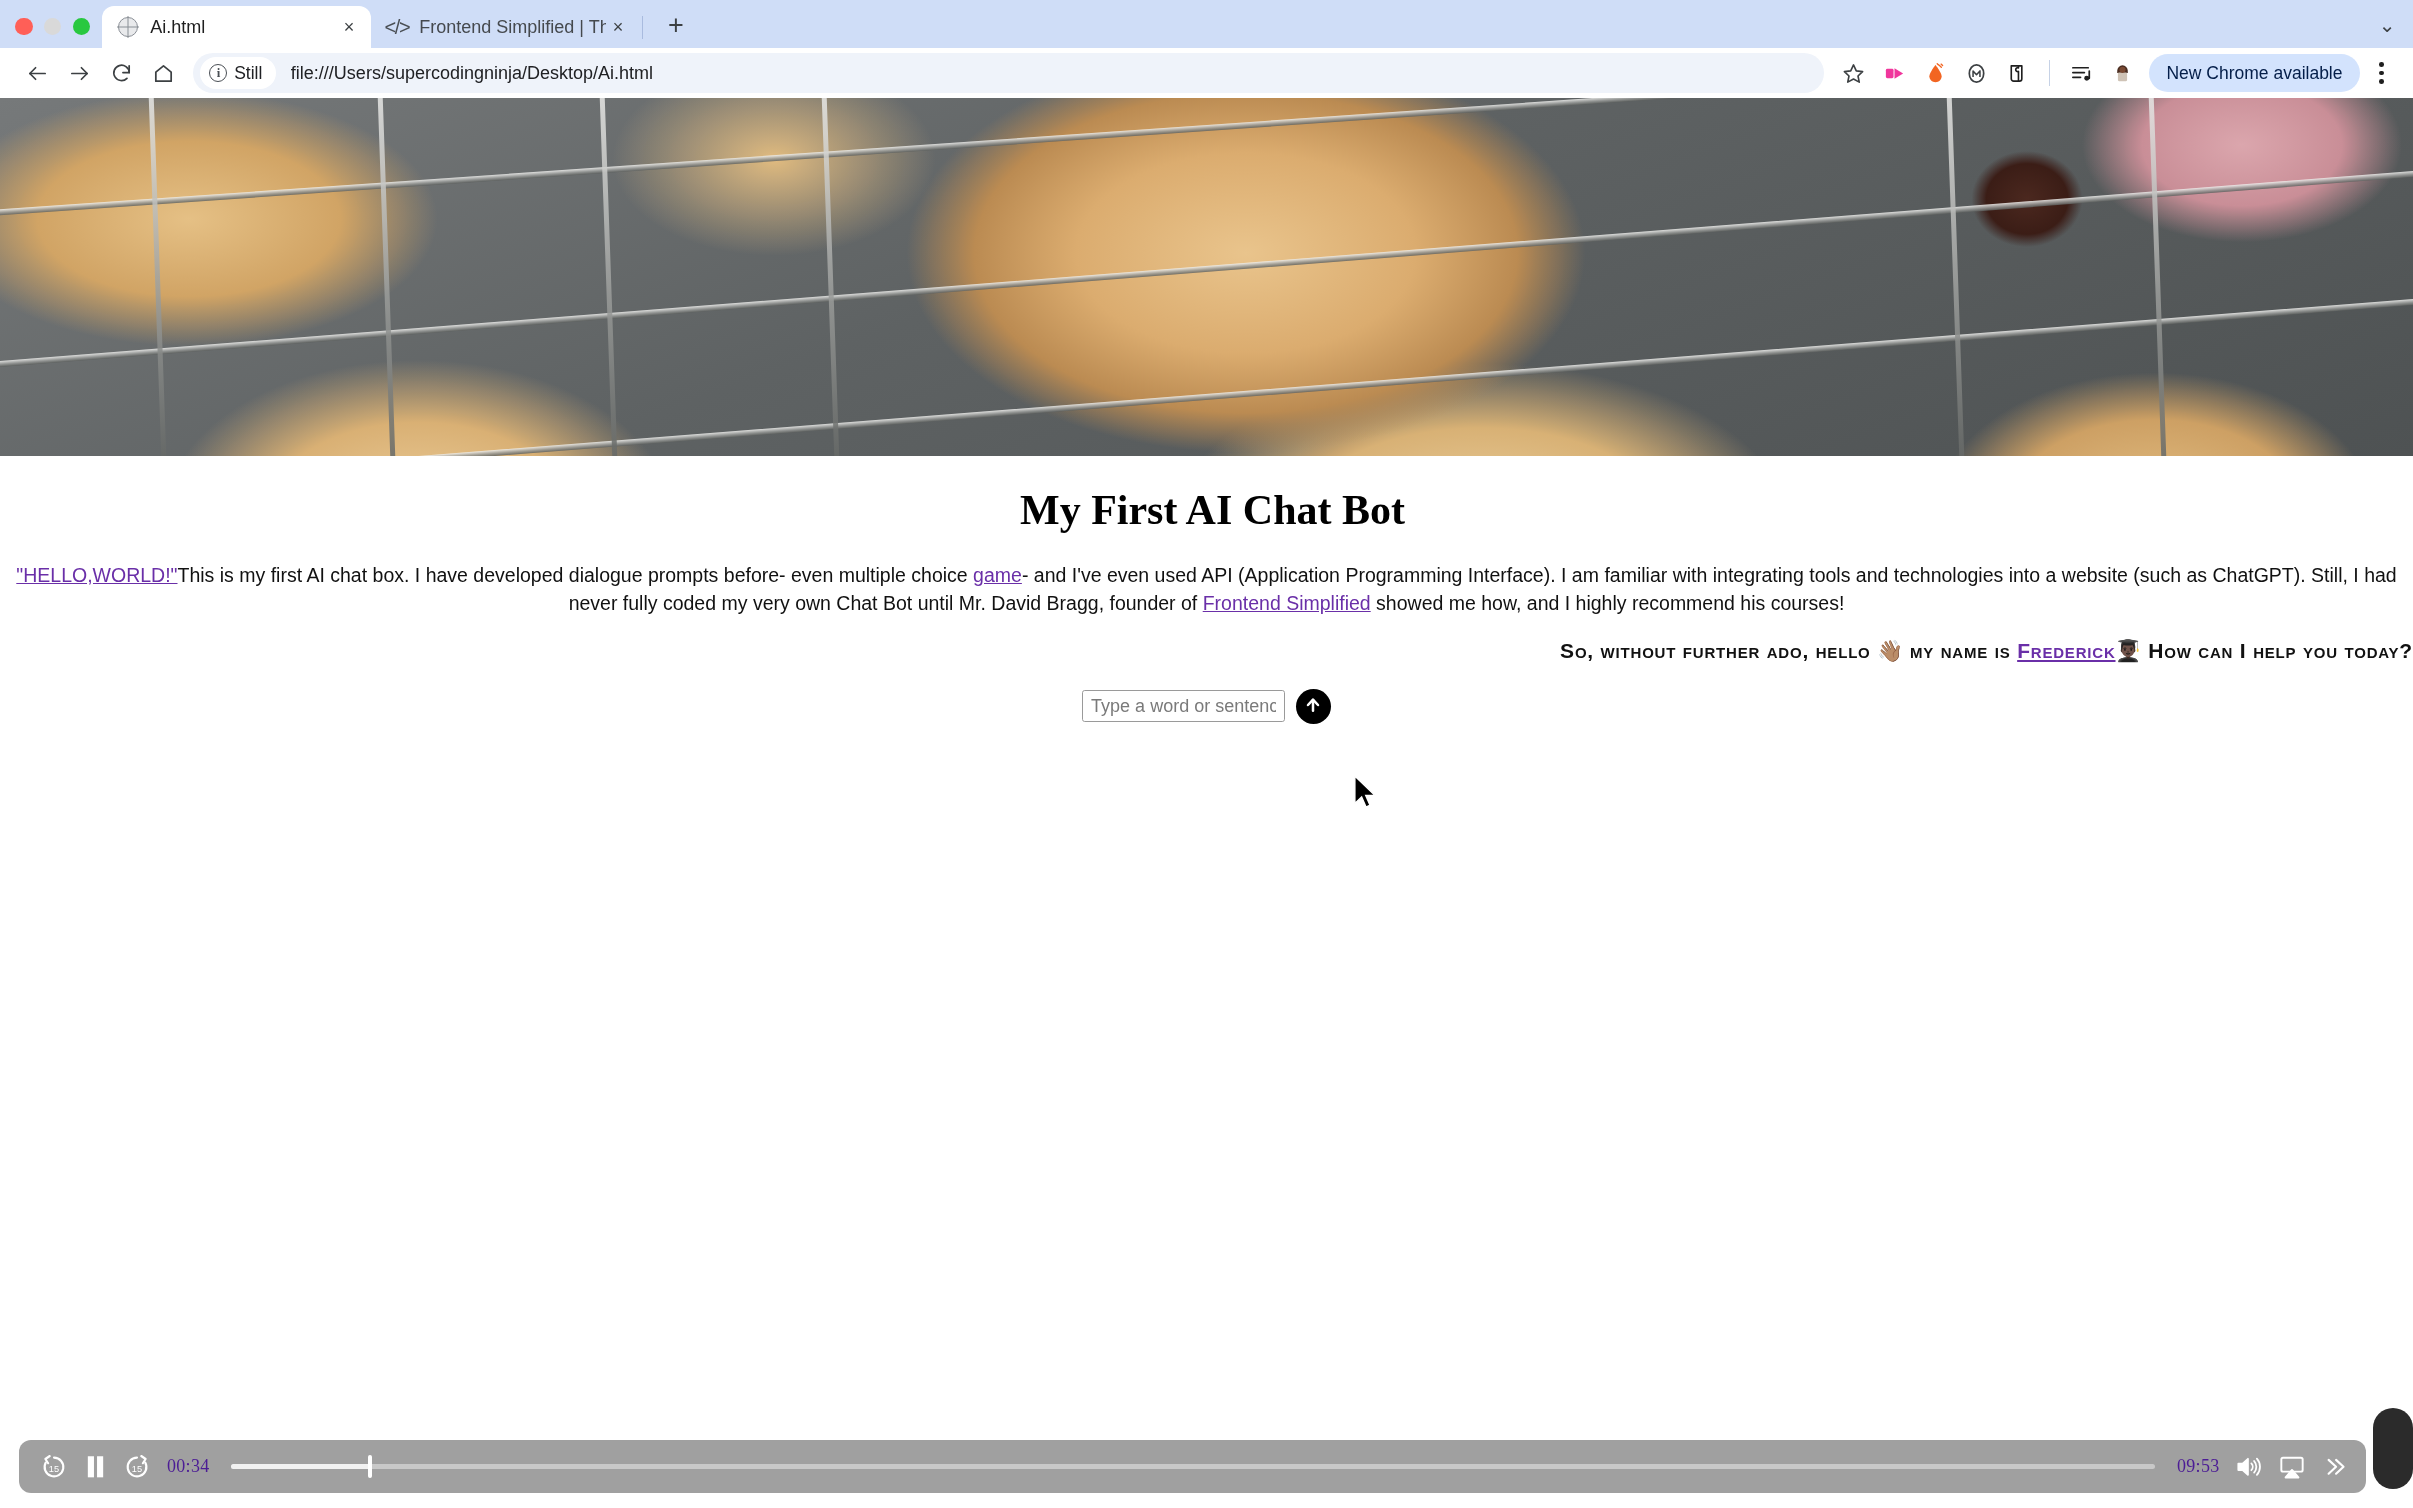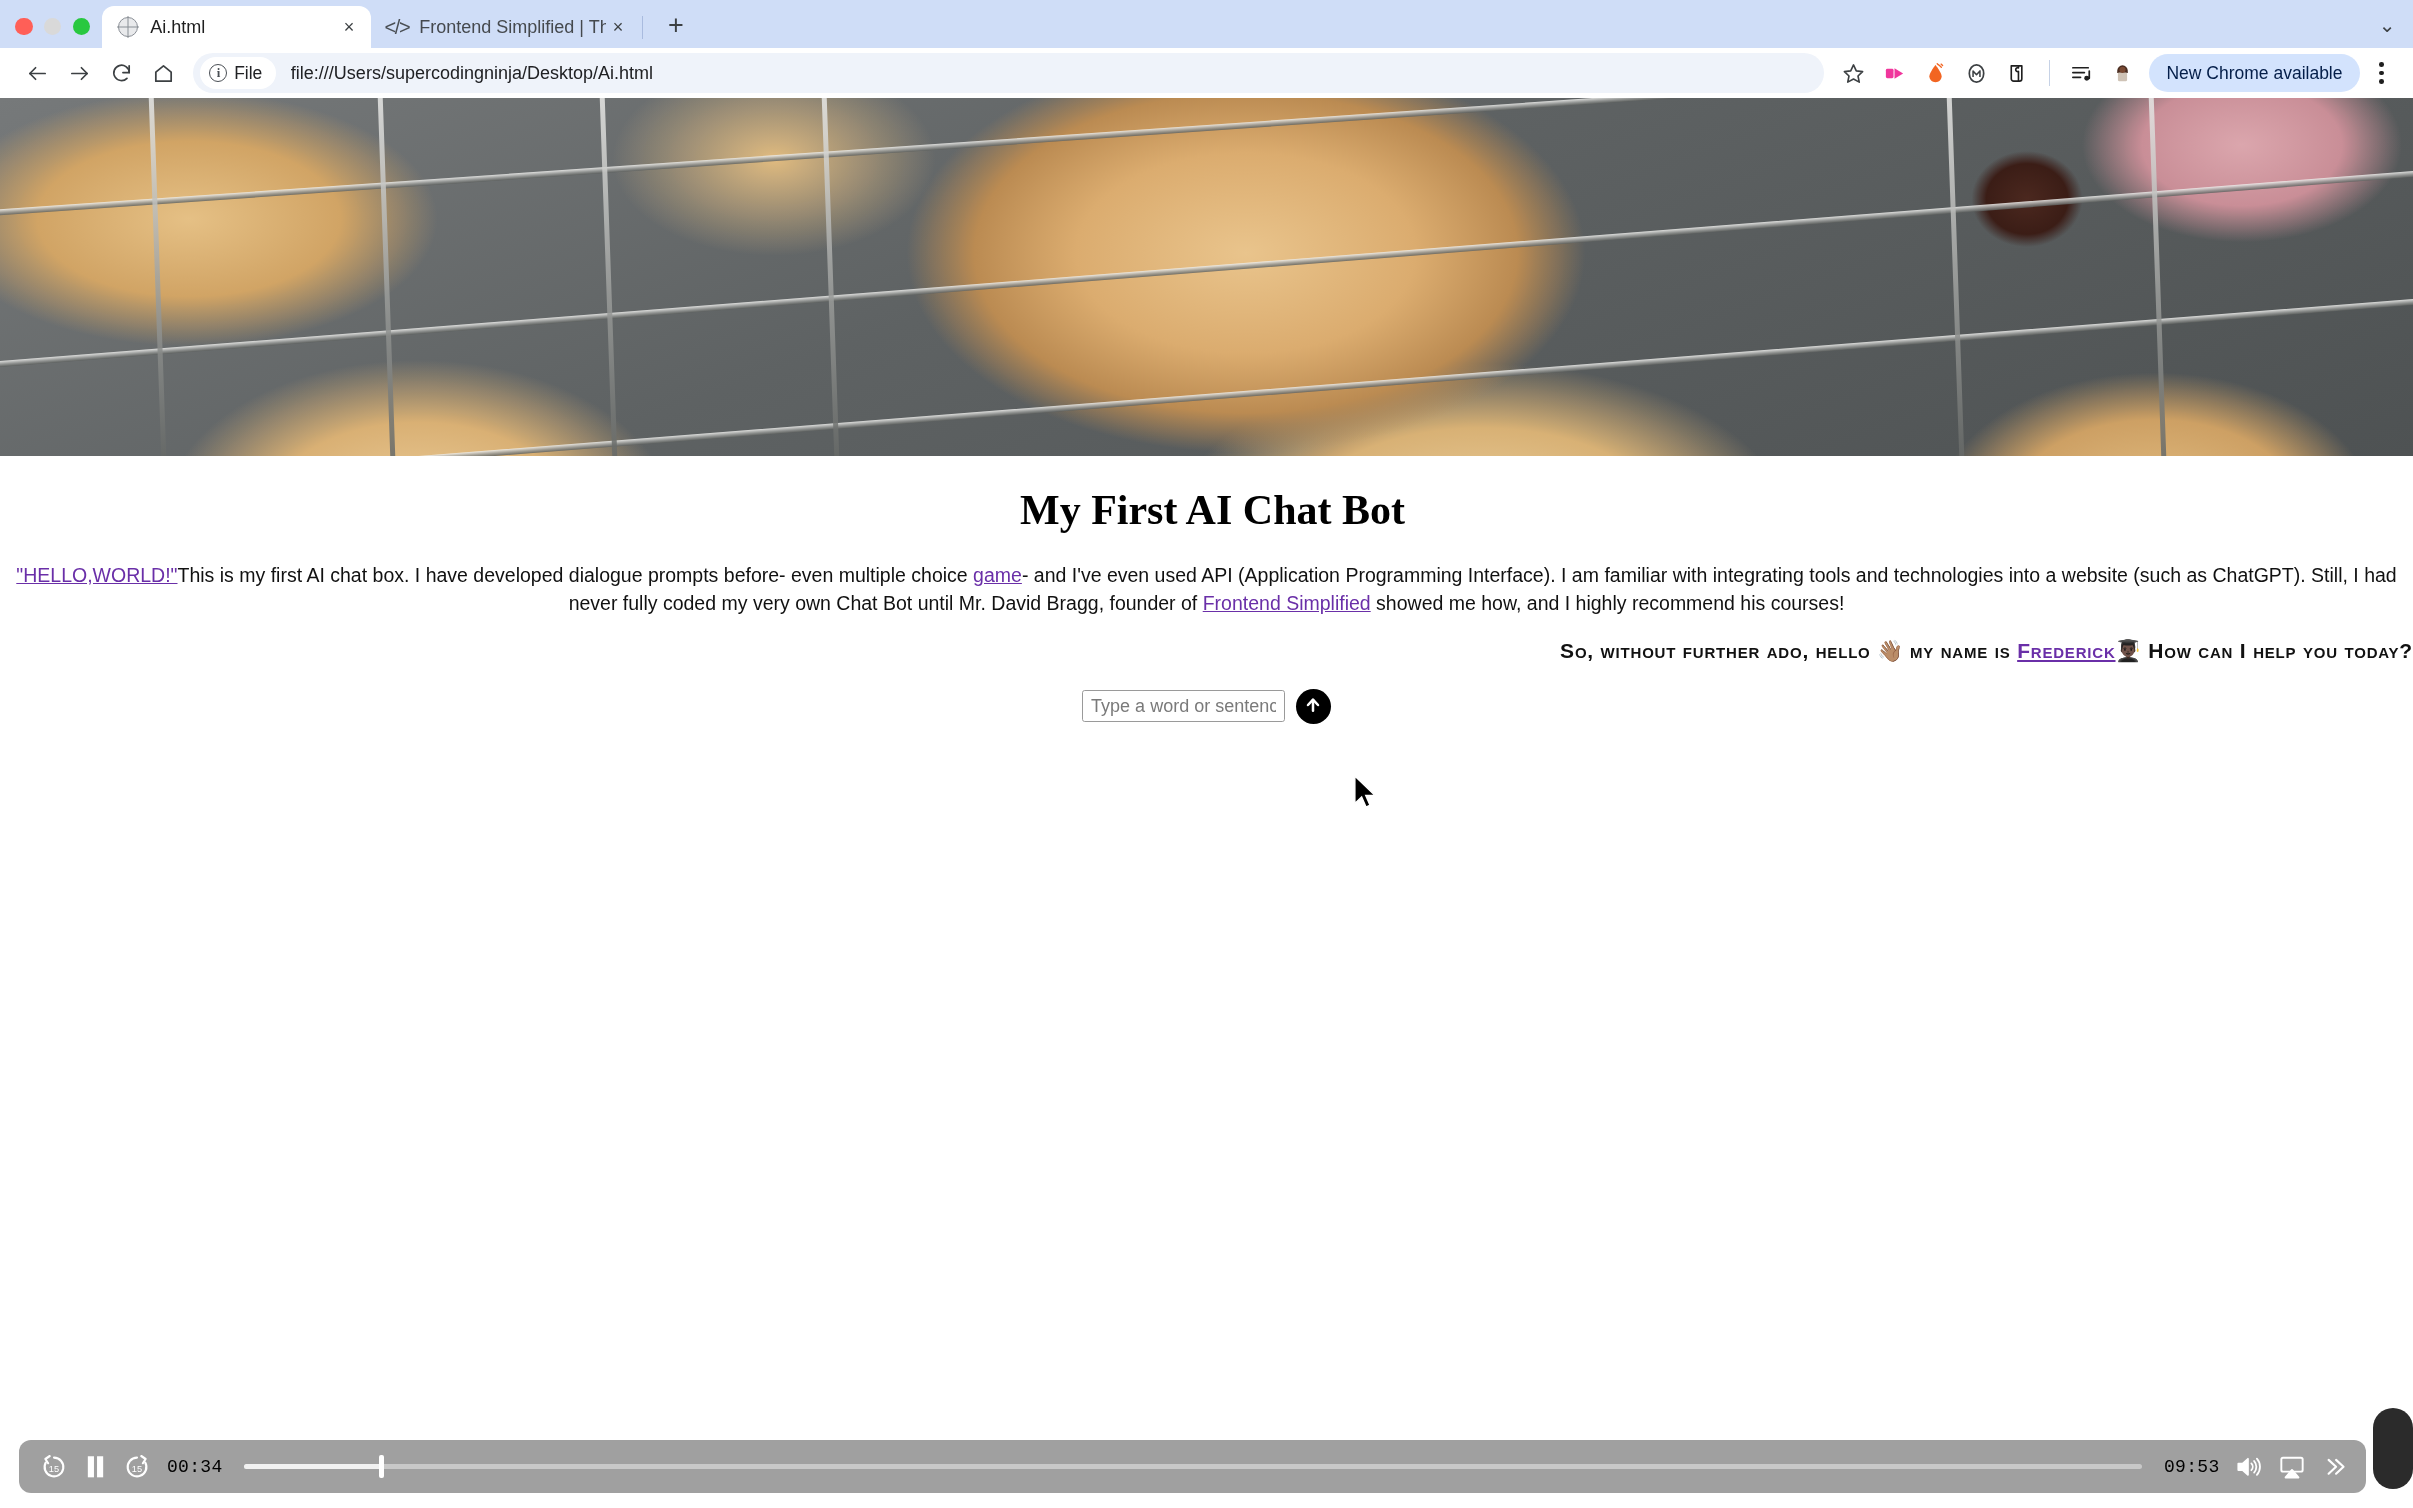--- a/index.html
+++ b/index.html
@@ -239,21 +239,21 @@
 
   
   .player {
     position:absolute; left: 19px; right: 47px; bottom: 15px;
     height: 53px; background: rgba(152,152,152,0.92);
     border-radius: 12px;
     display:flex; align-items:center;
     padding: 0 17.5px 0 20px; gap: 15px;
   }
   .pl-btn { display:flex; align-items:center; justify-content:center; flex:0 0 auto; }
-  .pl-time { color:#000000; font-size: 18px; font-family:Liberation Mono, monospace; letter-spacing:0.3px;}
+  .pl-time { color:#4c1d95; font-size: 18px; font-family:Liberation Serif, serif; letter-spacing:0.3px;}
   .pl-track {
     flex:1; height: 5.4px; background: rgba(255,255,255,0.42);
     border-radius: 2.7px; position: relative; margin: 0 6.7px;
   }
   .pl-fill { position:absolute; left:0; top:0; bottom:0; background:#f1f1f1; border-radius:2.7px; }
   .pl-knob {
     position:absolute; top: -8.8px; width: 4.7px; height: 23px;
     background:#fff; border-radius: 2px;
   }
   .player-edge {
@@ -317,21 +317,21 @@
     </span>
     <span class="nav-btn">
       <svg width="23" height="23" viewBox="0 0 24 24" fill="none" stroke="#3c4043" stroke-width="1.8" stroke-linecap="round" stroke-linejoin="round">
           <path d="M4 10.5 12 4l8 6.5V20H4z"></path>
         </svg>
     </span>
 
     <div class="omnibox">
       <span class="filechip">
         <span class="info-ic">i</span>
-        <span class="filechip-label">File</span>
+        <span class="filechip-label">Still</span>
       </span>
       <span class="omnibox-url" title="file:///Users/supercodingninja/Desktop/Ai.html">file:///Users/supercodingninja/Desktop/Ai.html</span>
     </div>
 
     <div class="tb-icons">
       <span class="tb-ic">
         <svg width="23" height="23" viewBox="0 0 24 24" fill="none" stroke="#3c4043" stroke-width="1.7" stroke-linejoin="round">
             <polygon points="12,3 14.9,9.2 21.5,10 16.7,14.6 18,21 12,17.8 6,21 7.3,14.6 2.5,10 9.1,9.2"></polygon>
           </svg>
       </span>

